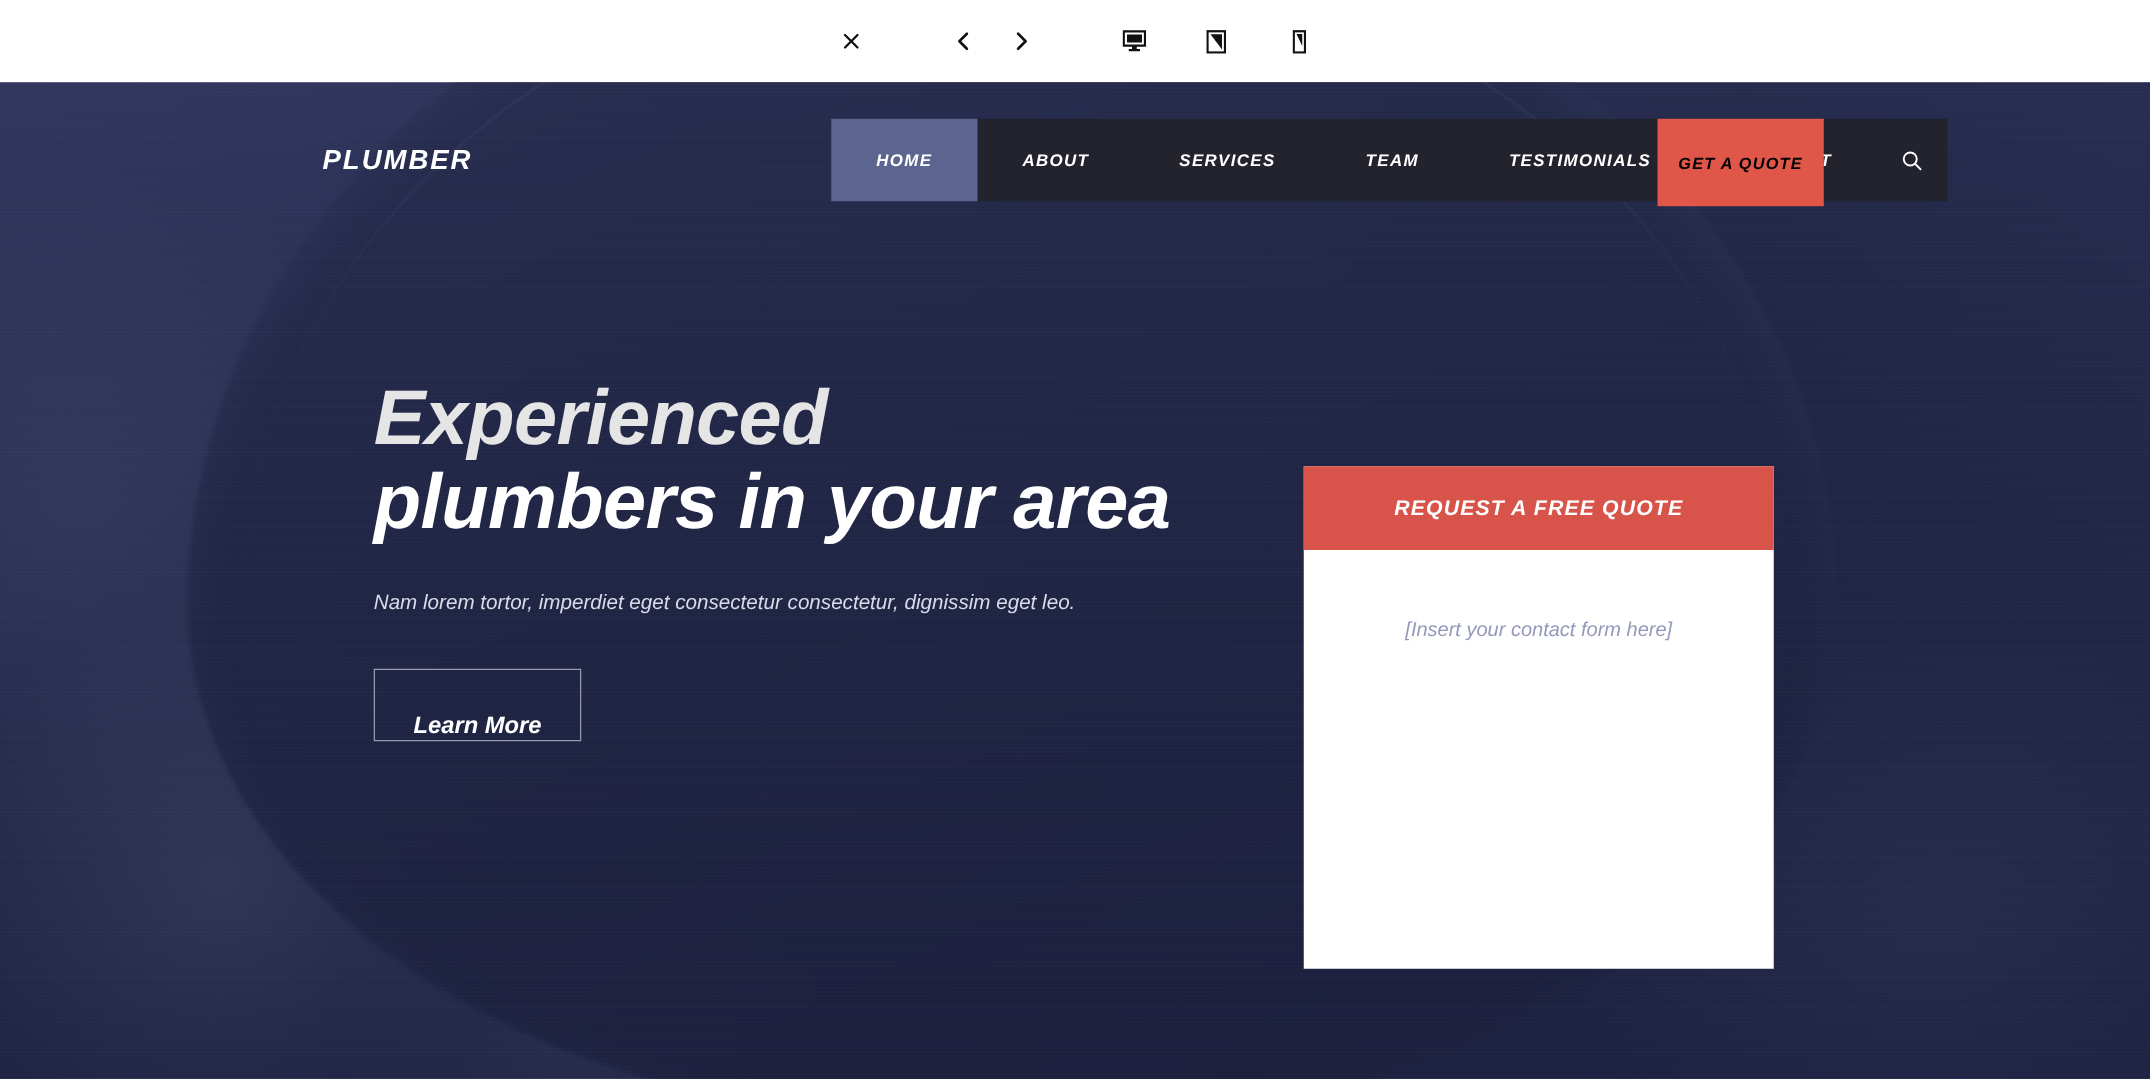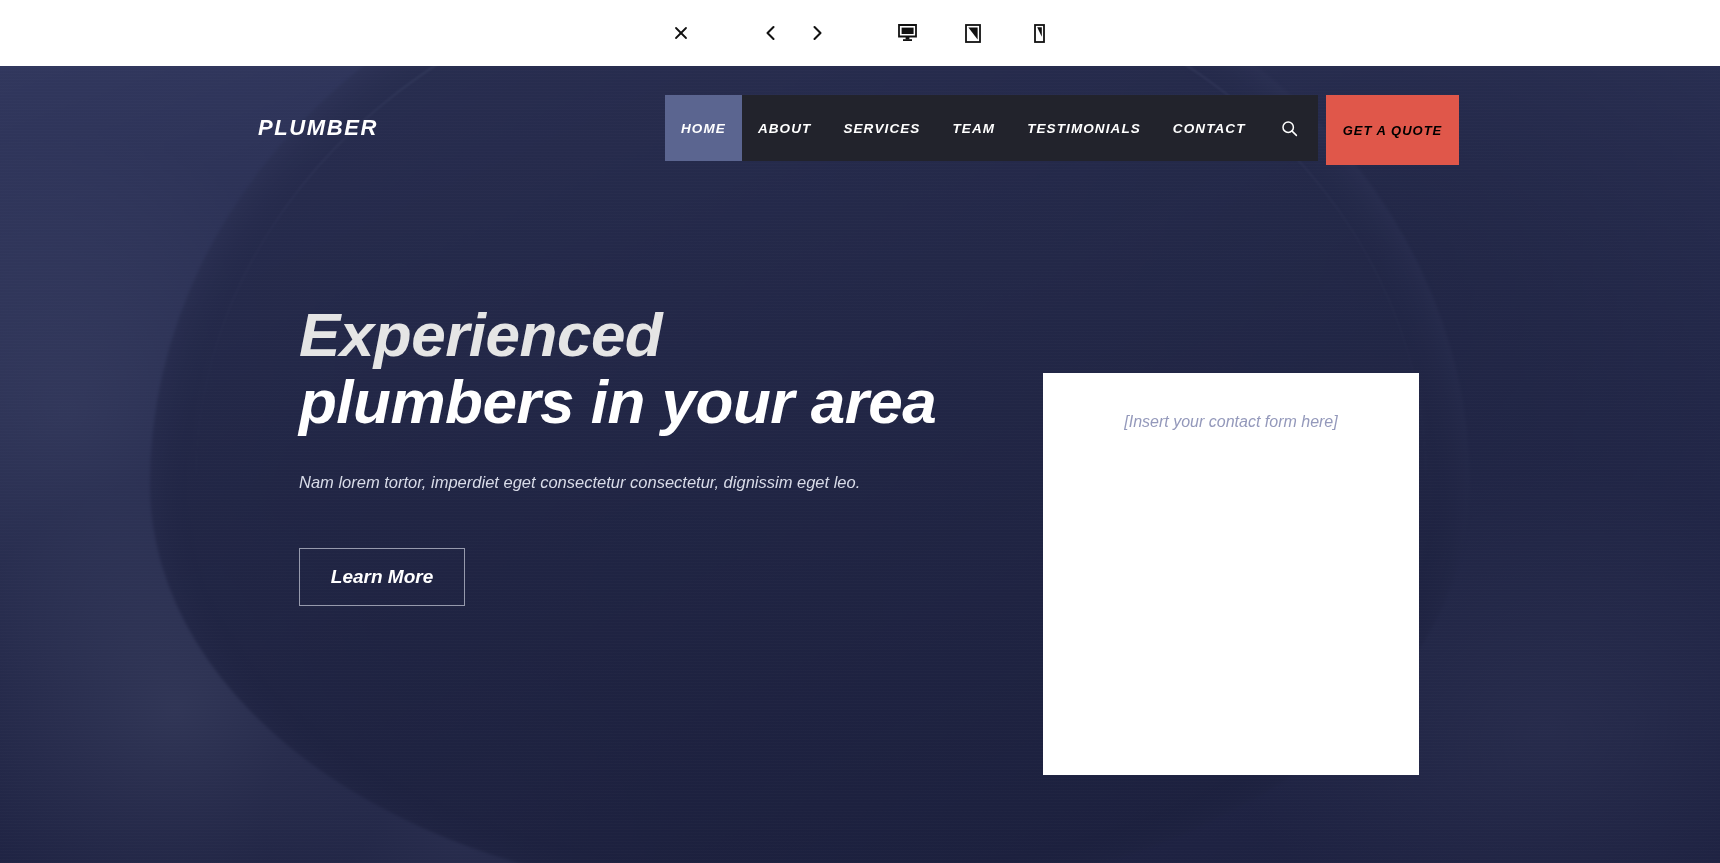--- a/index.html
+++ b/index.html
@@ -116,21 +116,21 @@
     left: 665px;
     top: 0;
     height: 66px;
     display: flex;
     align-items: stretch;
     background: #22232c;
   }
   .nav-item {
     display: flex;
     align-items: center;
-    padding: 0 16px;
+    padding: 0 36px;
     font-size: 13.5px;
     font-weight: 700;
     letter-spacing: 1.1px;
     color: #ffffff;
     cursor: pointer;
     white-space: nowrap;
   }
   .nav-item.active {
     background: #5b6590;
   }
@@ -177,23 +177,23 @@
   }
   #headline .accent { color: #e5e5e5; }
   #hero-paragraph {
     margin-top: 31px;
     font-size: 16.5px;
     line-height: 1.85;
     color: #d8dbe8;
     font-weight: 400;
   }
   #learn-more-btn {
-    margin-top: 51px;
+    margin-top: 38px;
     display: inline-flex;
-    align-items: center;
+    align-items: flex-end;
     justify-content: center;
     width: 166px;
     height: 58px;
     border: 1px solid rgba(223,226,238,0.62);
     color: #ffffff;
     font-size: 19px;
     font-weight: 700;
     cursor: pointer;
   }
 
@@ -217,21 +217,21 @@
     justify-content: center;
     color: #ffffff;
     font-size: 17px;
     font-weight: 700;
     letter-spacing: 0.9px;
   }
   #quote-card-body {
     flex: 1;
     display: flex;
     justify-content: center;
-    padding-top: 40px;
+    padding-top: 56px;
   }
   #contact-form-placeholder {
     font-size: 16px;
     color: #9499bb;
     font-weight: 400;
   }
 </style>
 </head>
 <body>
 
@@ -346,18 +346,19 @@
       <div>Nam lorem tortor, imperdiet eget consectetur consectetur, dignissim eget leo.</div>
     </div>
 
     <div id="learn-more-btn">
       <span>Learn More</span>
     </div>
 
   </div>
 
   <div id="quote-card">
+    <div id="quote-card-header">REQUEST A FREE QUOTE</div>
     <div id="quote-card-body">
       <div id="contact-form-placeholder">[Insert your contact form here]</div>
     </div>
   </div>
 
 </div>
 
 </body></html>

